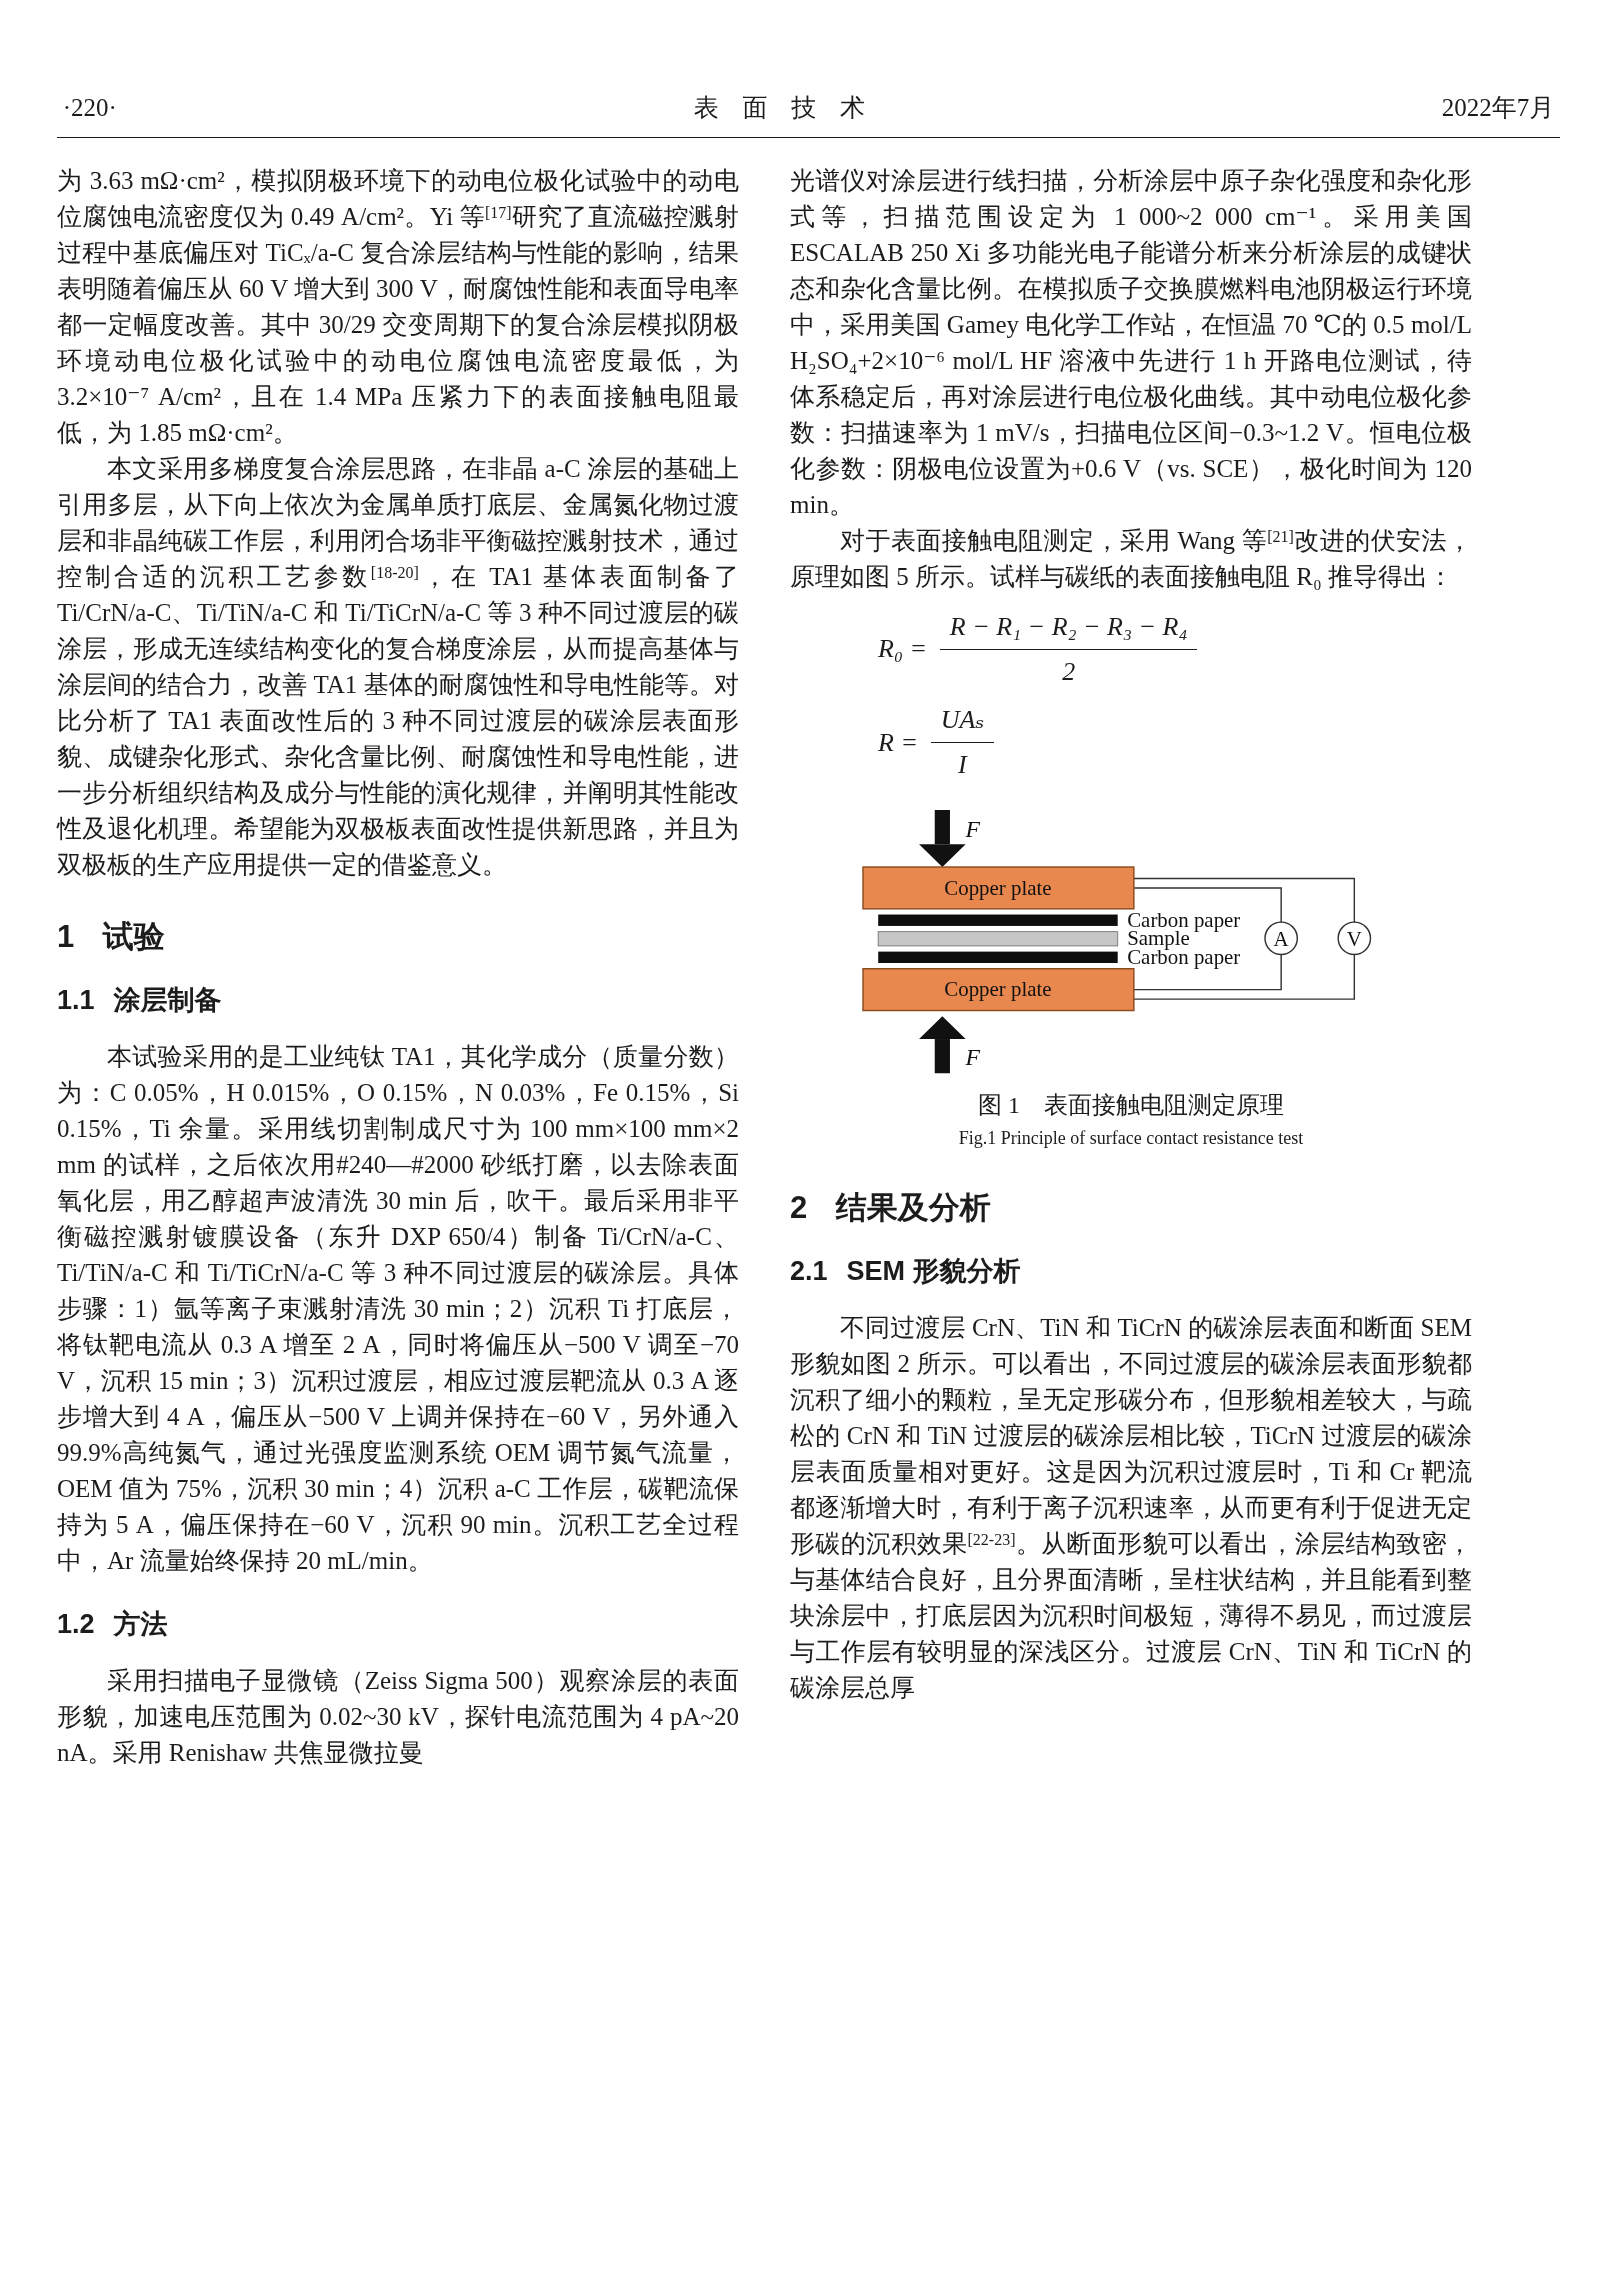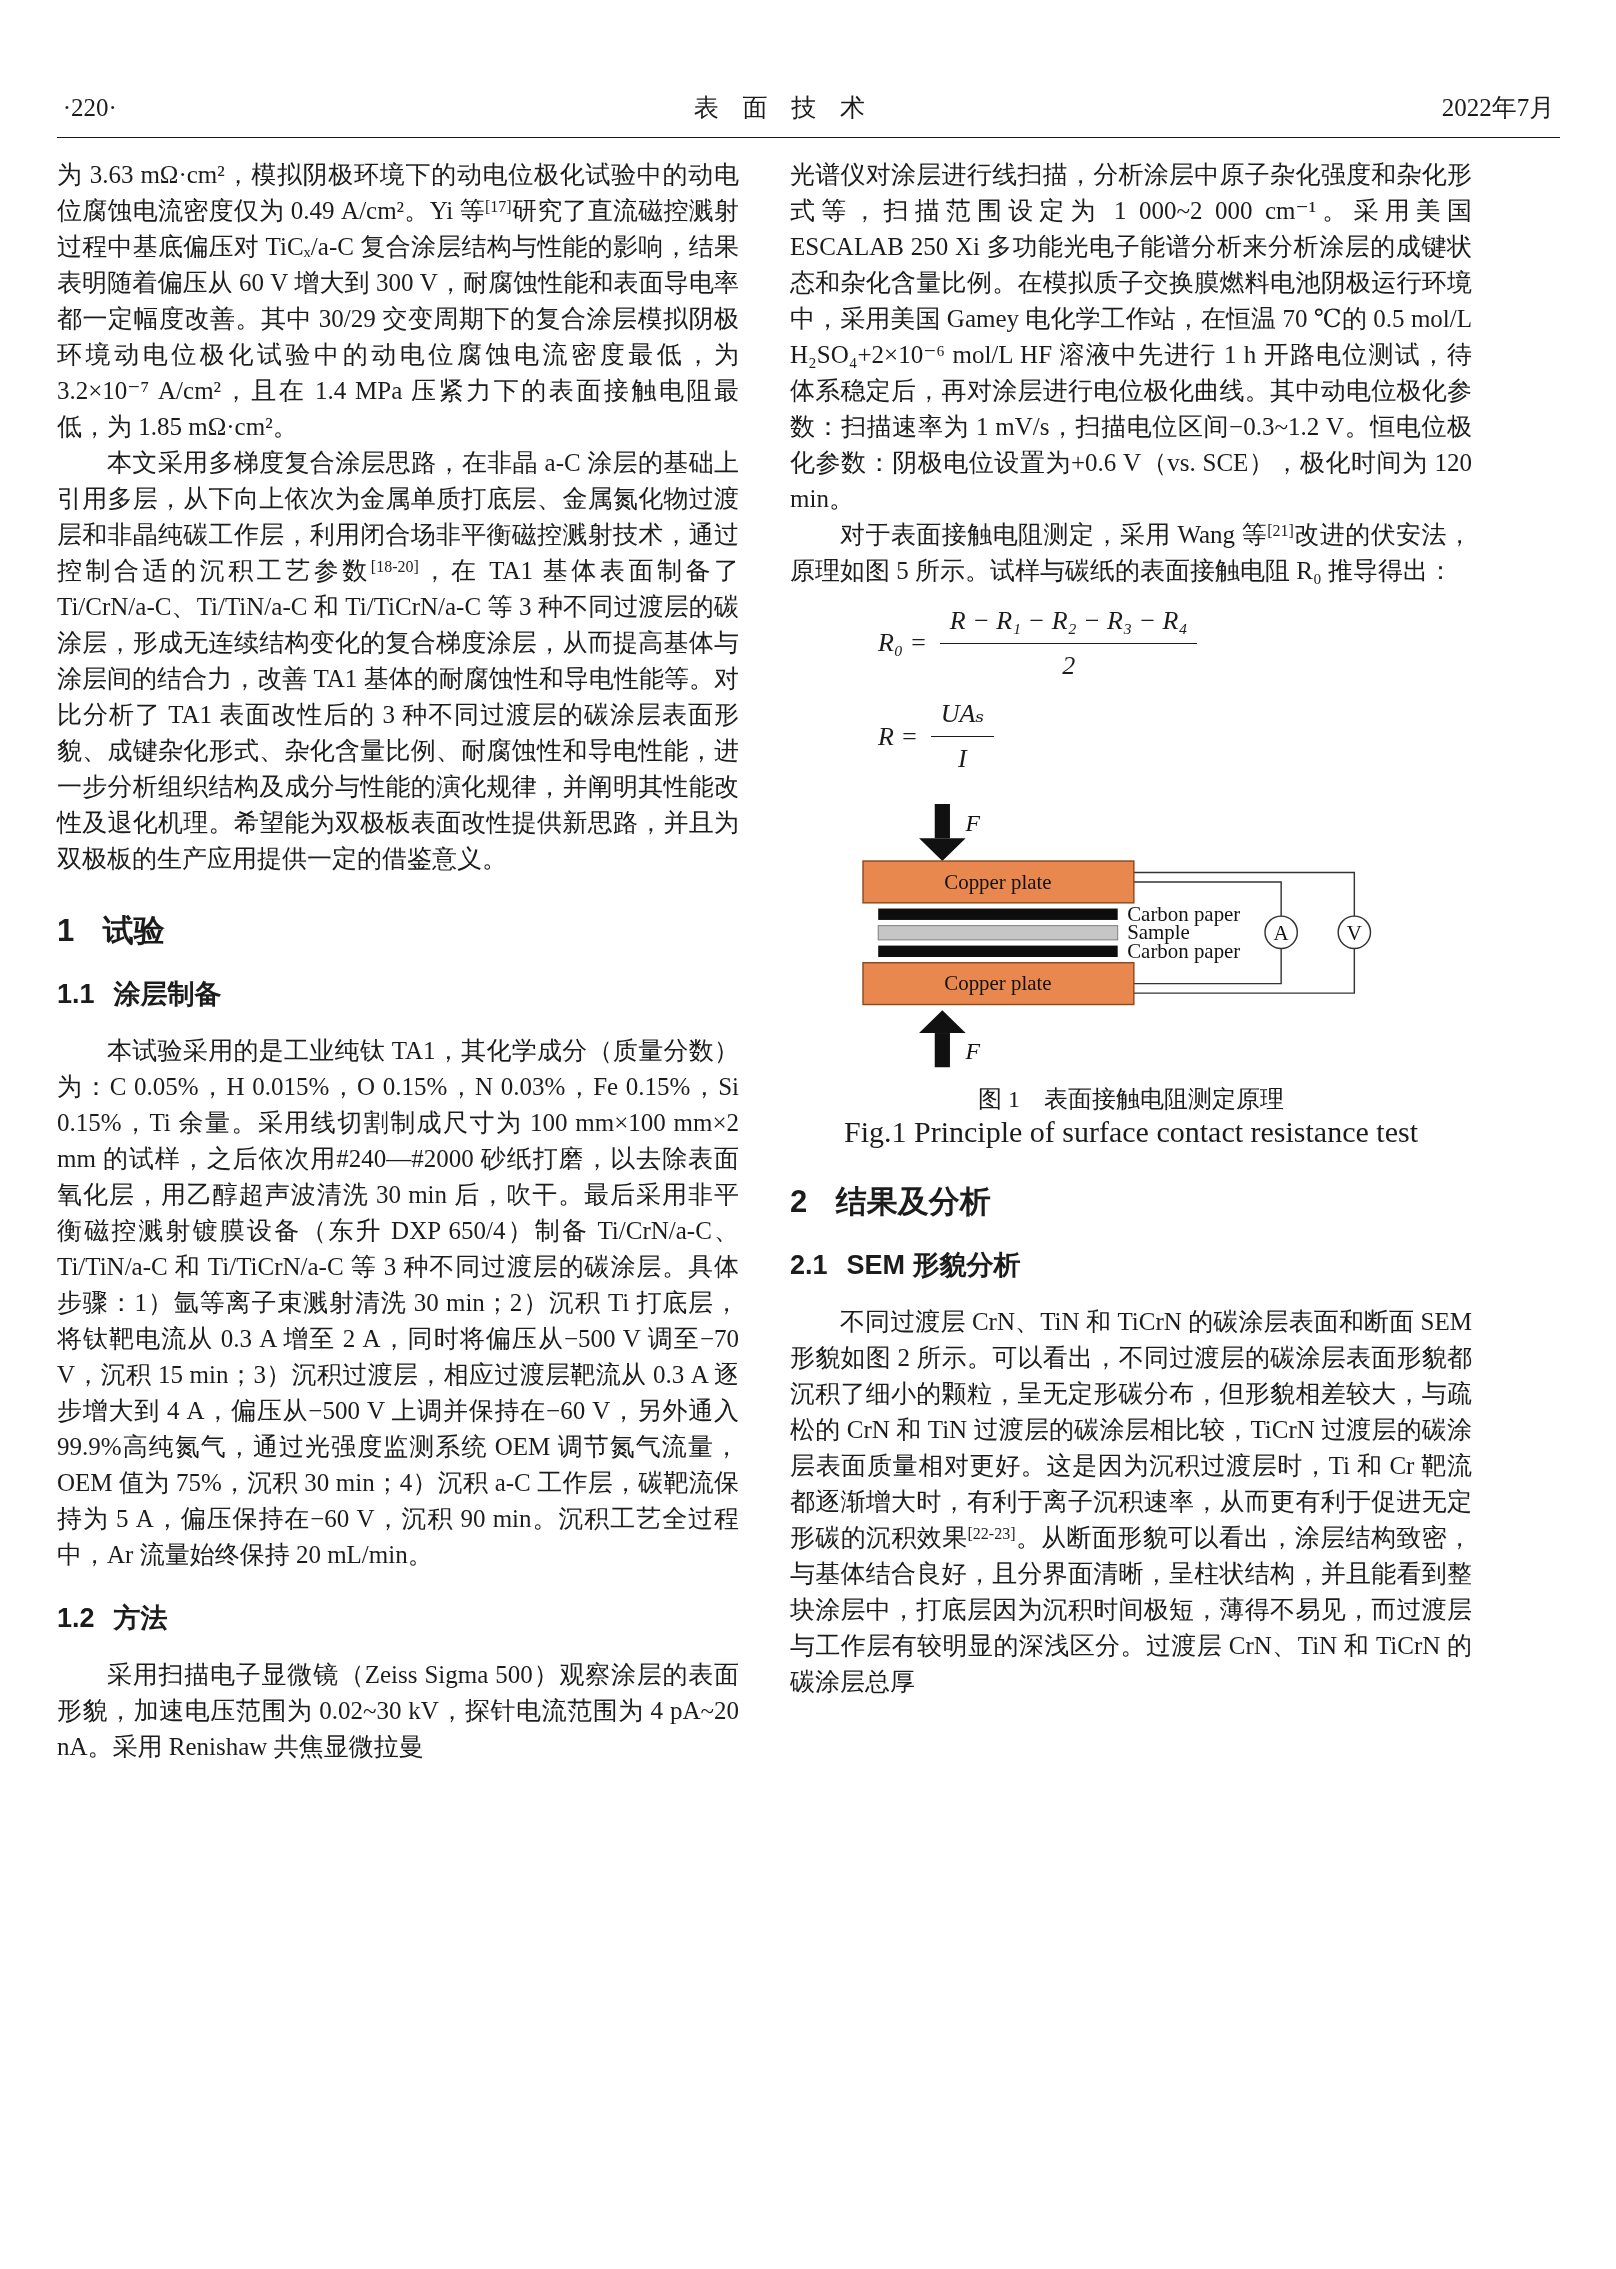--- a/index.html
+++ b/index.html
@@ -10,21 +10,21 @@
   }
   .page { width: 1617px; height: 2269px; box-sizing: border-box; padding: 91px 57px 38px; }
 
   .header {
     display: flex; justify-content: space-between; align-items: baseline;
     font-size: 25px; padding: 0 5.7px 13.3px;
   }
   .journal { letter-spacing: 0.95em; text-indent: 0.95em; }
   .rule { border-top: 1.9px solid #1a1a1a; }
 
-  .columns { display: flex; gap: 51px; margin-top: 19px; }
+  .columns { display: flex; gap: 51px; margin-top: 25px; }
   .col { width: 682px; font-size: 25px; line-height: 36px; text-align: justify; }
 
   p { margin: 0; }
   .indent { text-indent: 2em; }
   .cont { text-indent: 0; }
   sup { font-size: 16px; line-height: 0; vertical-align: 6.7px; }
 
   h1.sec {
     font-family: "Liberation Sans", "DejaVu Sans", sans-serif;
     font-size: 31px; font-weight: 700; margin: 36px 0 27px; text-align: left;
@@ -43,21 +43,21 @@
   }
   .f-lhs { margin-right: 13.3px; }
   .frac { display: inline-flex; flex-direction: column; align-items: center; }
   .frac .num { padding: 0 9.5px 4.8px; border-bottom: 1.9px solid #1c1c1c; }
   .frac .den { padding-top: 4.8px; }
 
   .figure { margin: 28.5px 0 13.3px; }
   .figure svg { display: block; margin: 0 auto; }
   figcaption { margin-top: 9.5px; }
   .caption-zh { font-size: 24px; line-height: 34px; text-align: center; }
-  .caption-en { font-size: 30px; line-height: 32px; text-align: center; }
+  .caption-en { font-size: 18px; line-height: 32px; text-align: center; }
 
   .svg-label { font-family: "Liberation Serif", "DejaVu Serif", serif; font-size: 22px; fill: #111; }
   .svg-f { font-family: "Liberation Serif", "DejaVu Serif", serif; font-size: 25px; font-style: italic; fill: #111; }
   .svg-meter { font-family: "Liberation Serif", "DejaVu Serif", serif; font-size: 22px; fill: #111; }
 </style>
 </head>
 <body>
 
 <div class="page">
 

